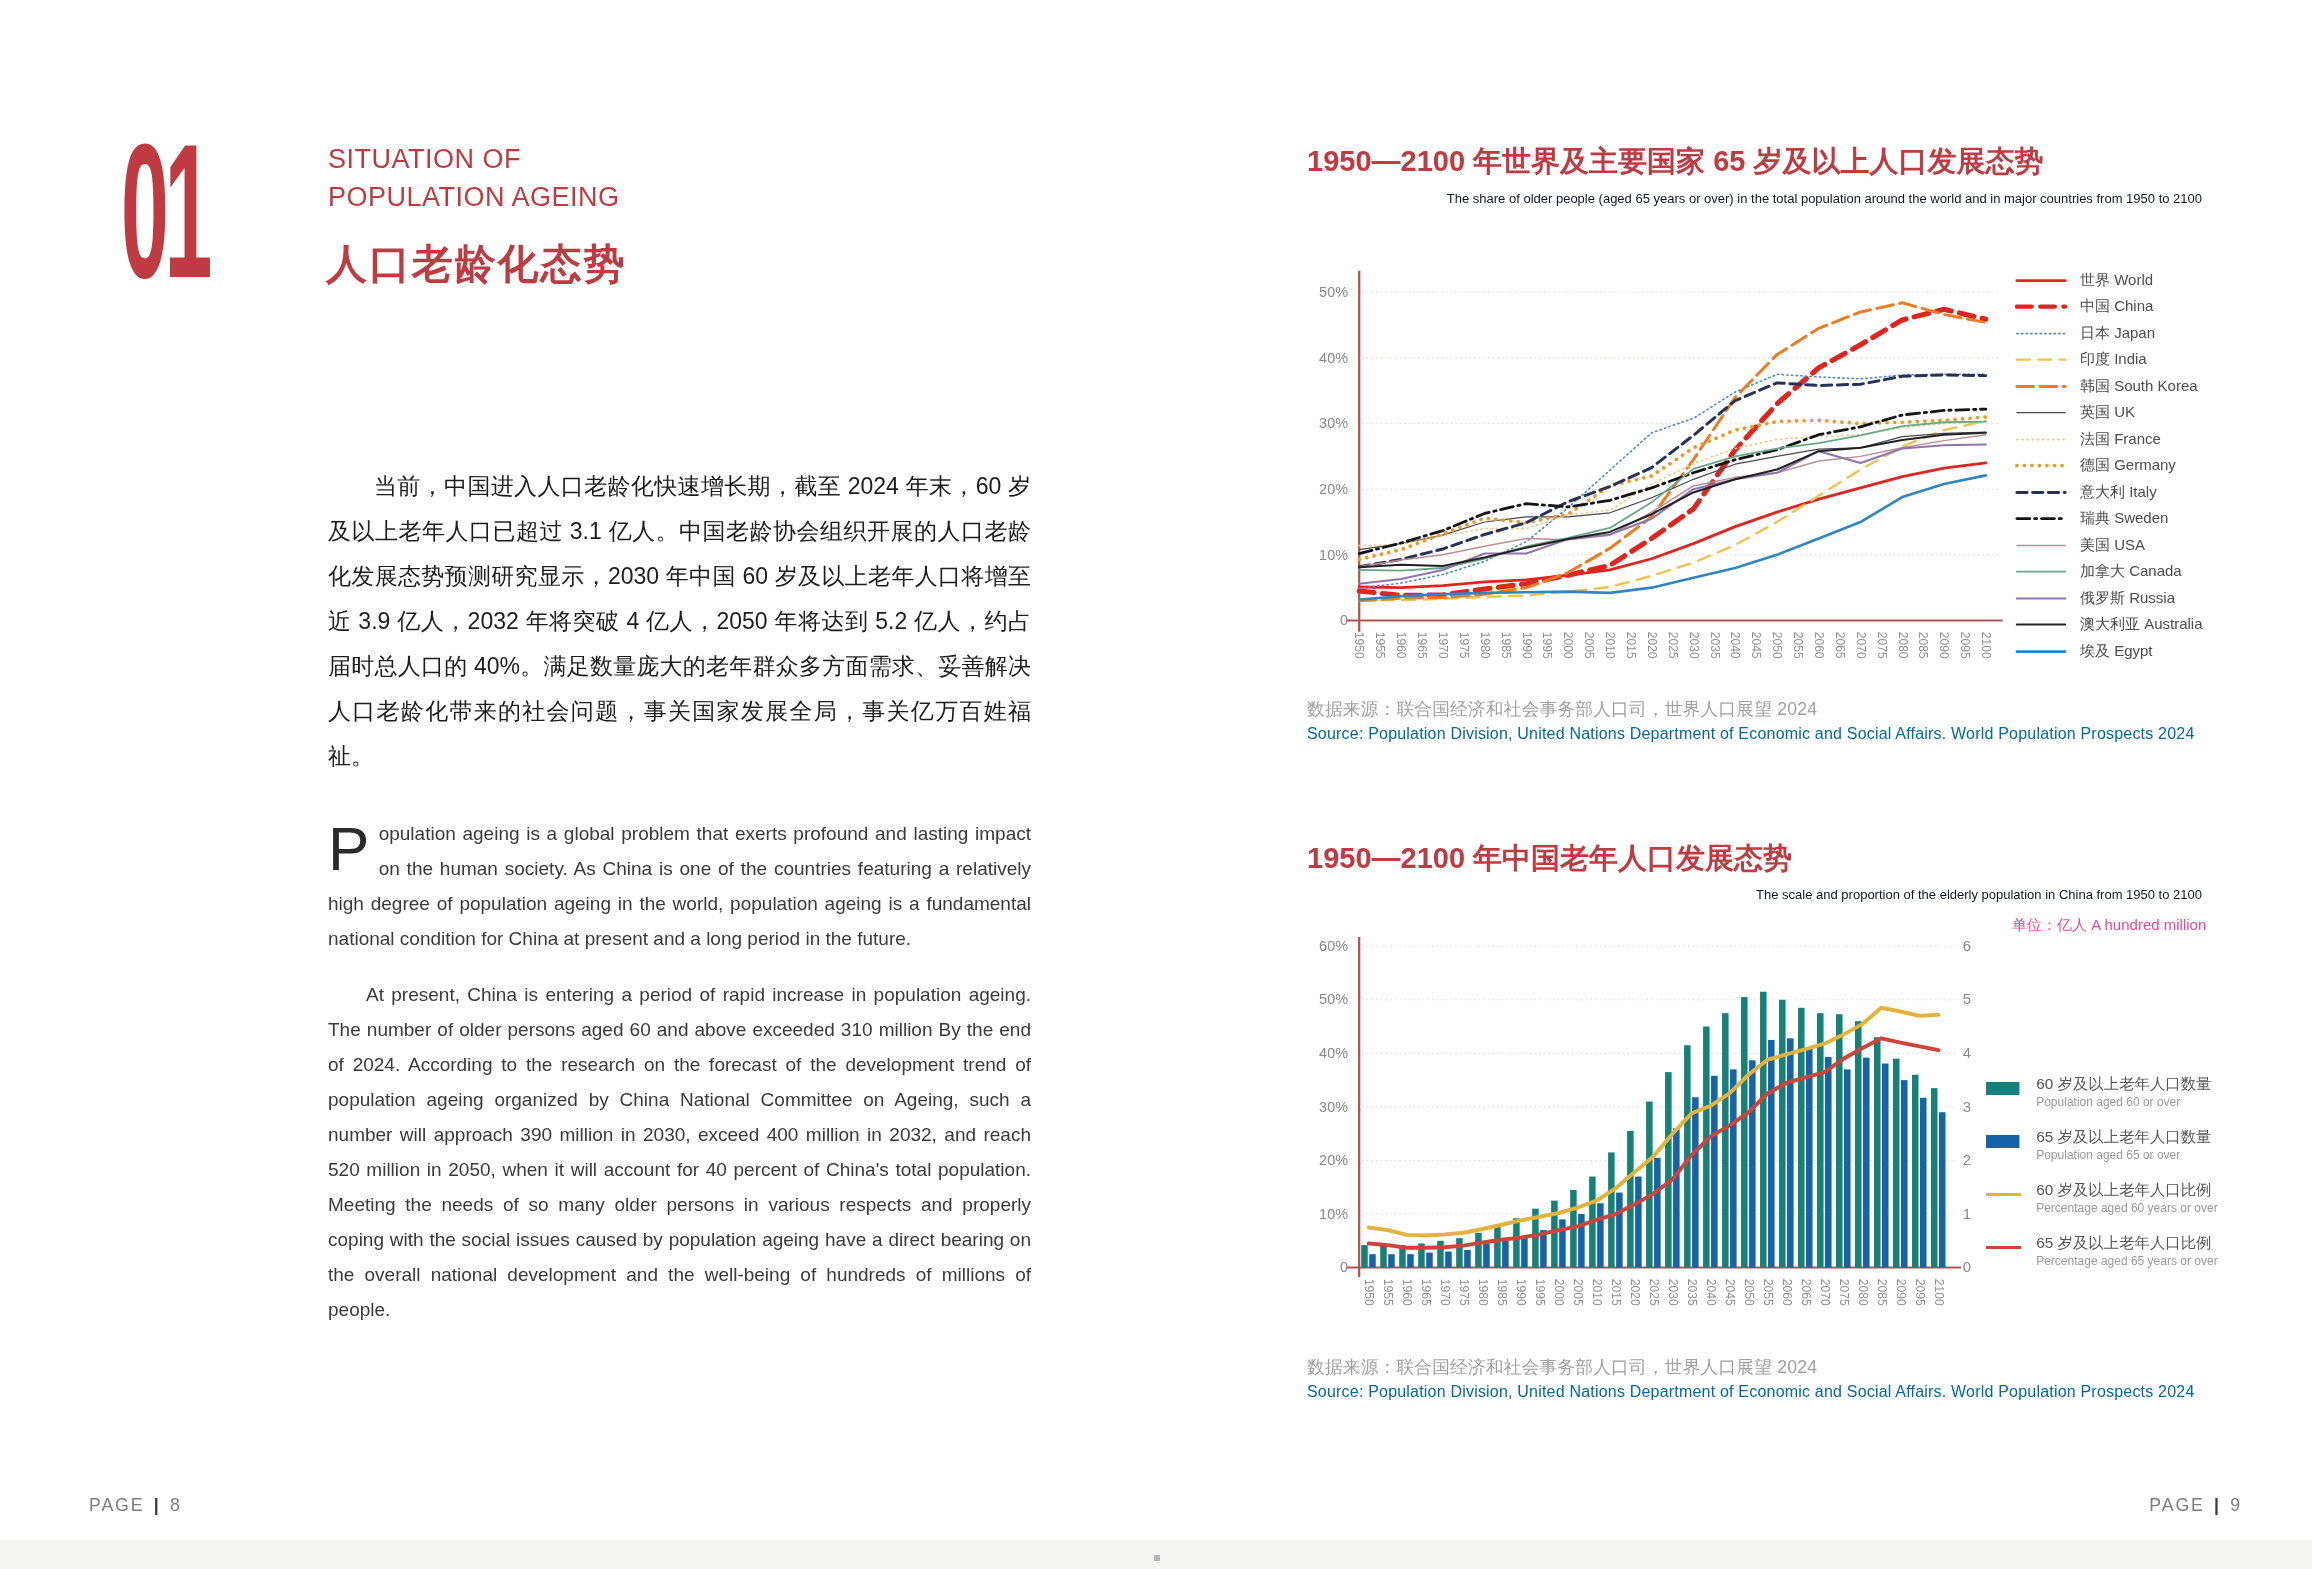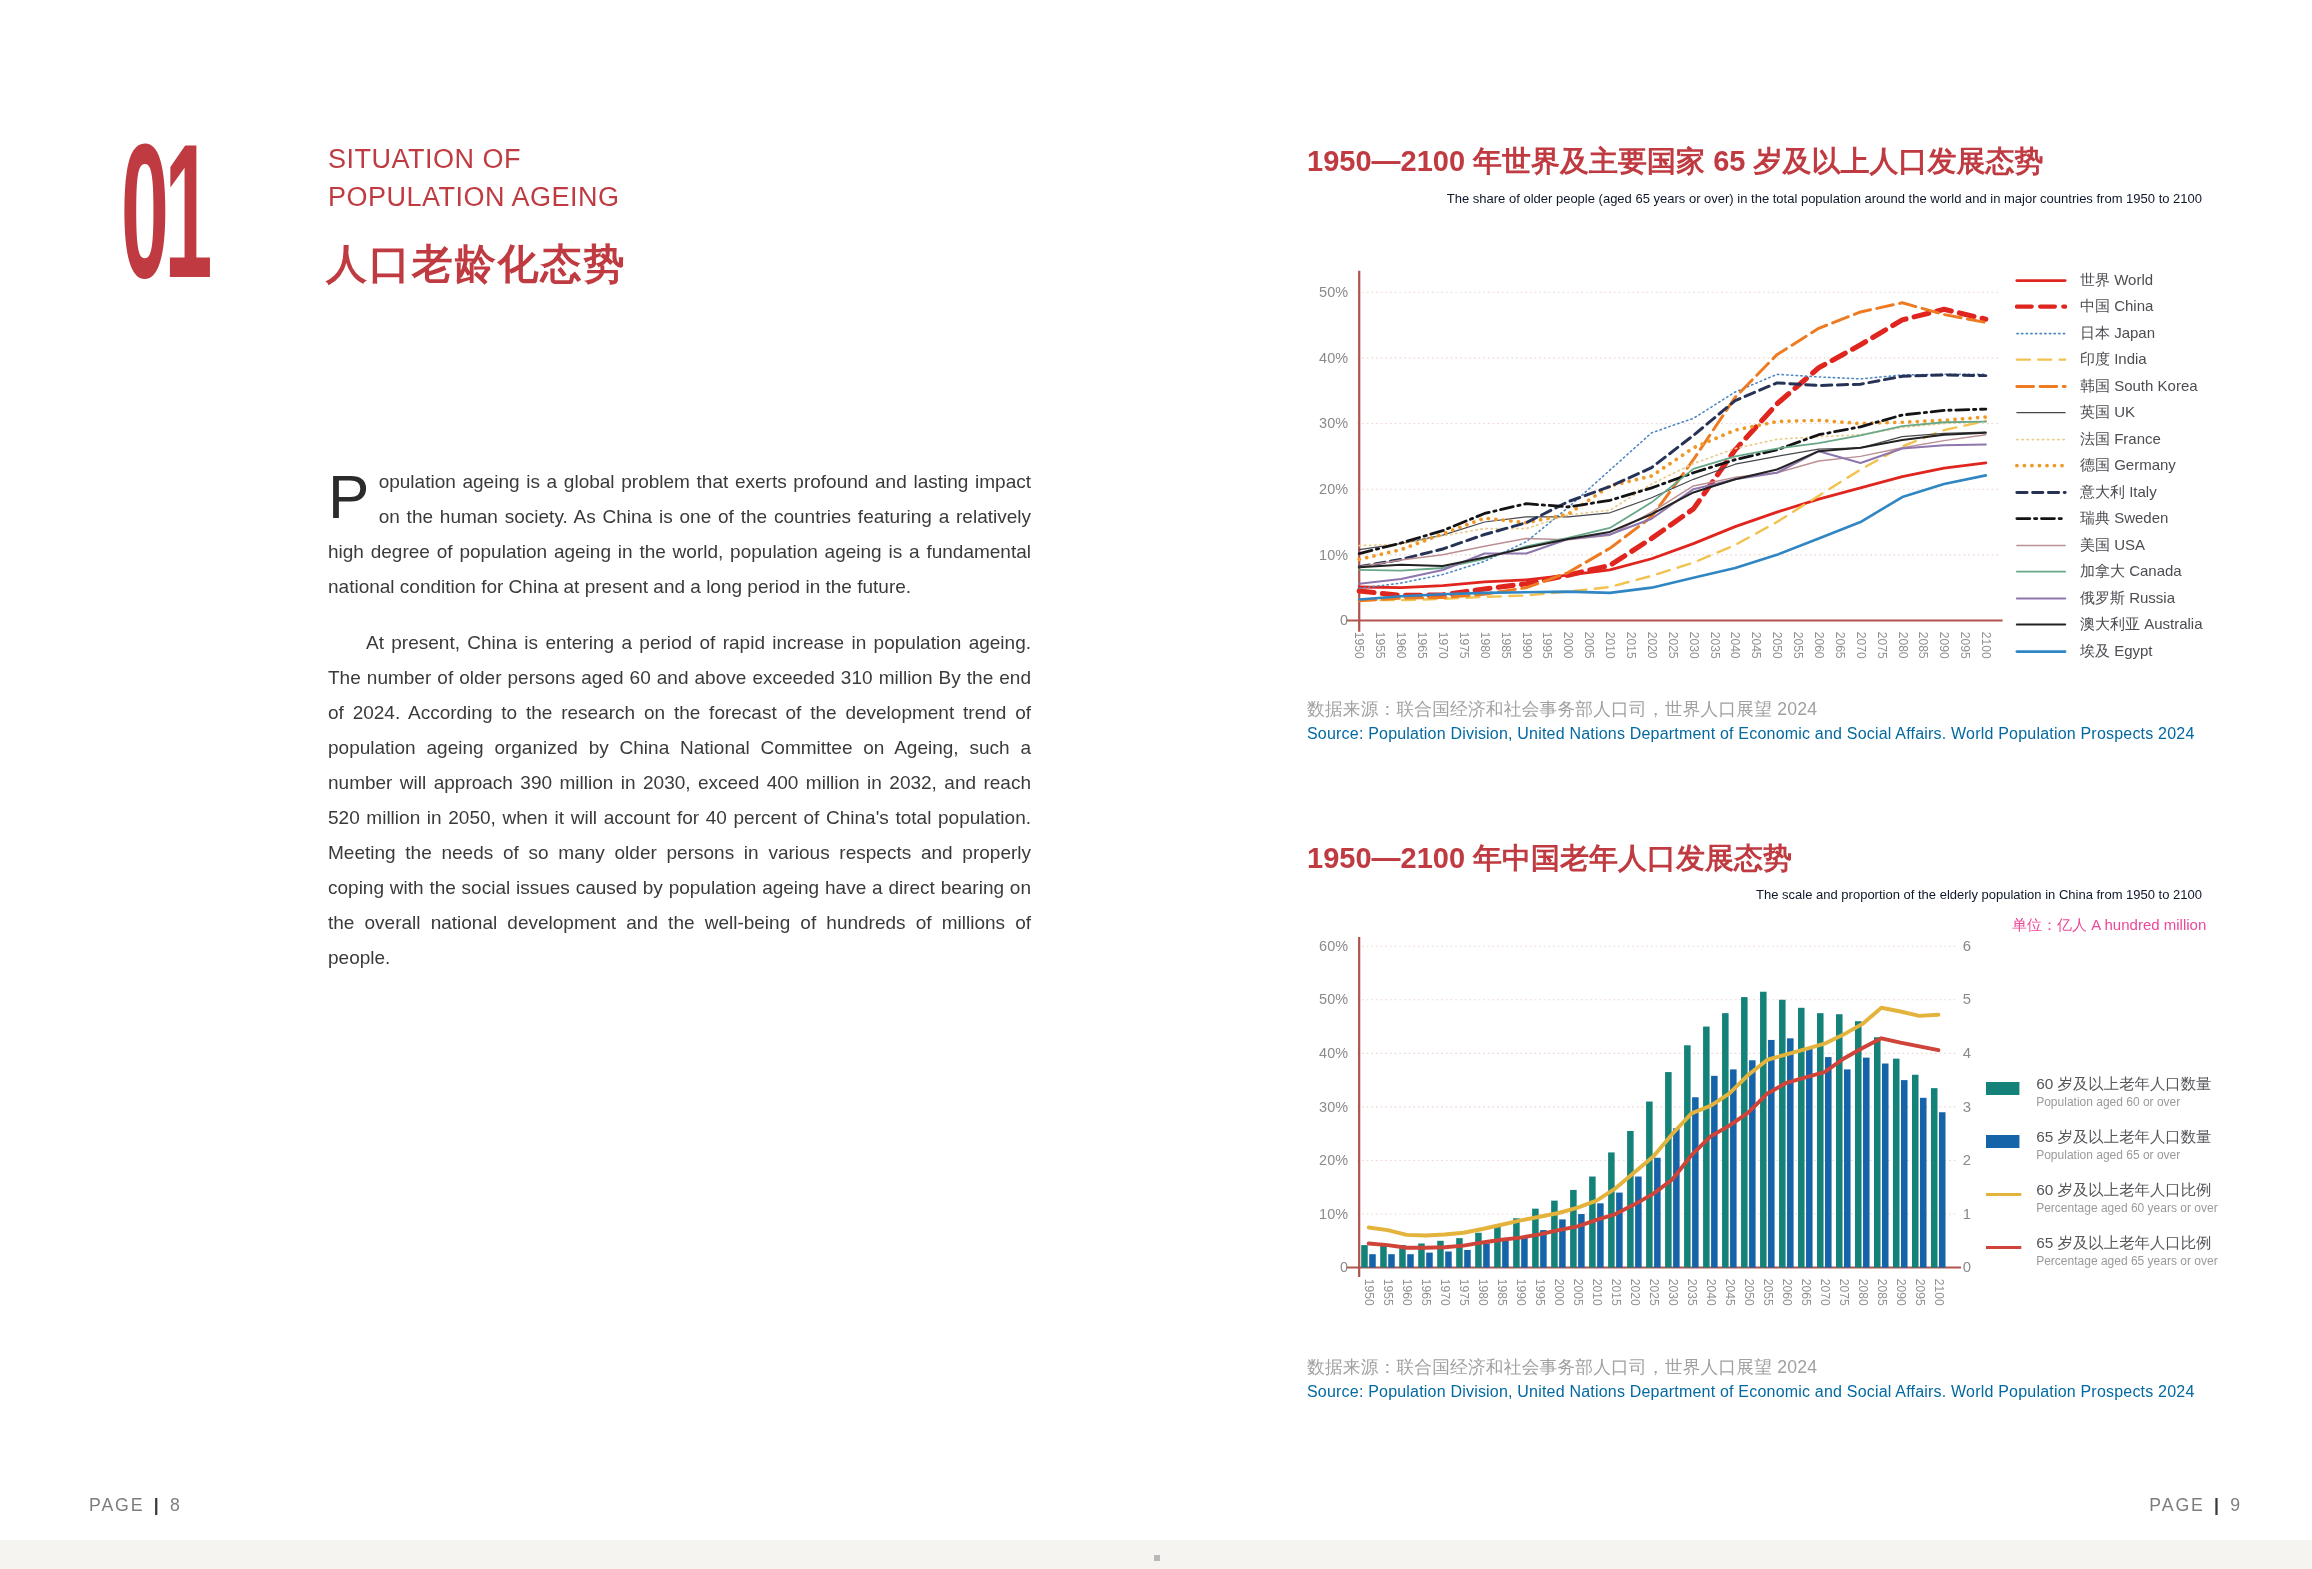--- a/index.html
+++ b/index.html
@@ -58,20 +58,21 @@
   <div class="abs chapter-num">01</div>
 
   <div class="abs title-en">
     <div>SITUATION OF</div>
     <div>POPULATION AGEING</div>
   </div>
 
   <h1 class="abs title-zh">人口老龄化态势</h1>
 
   <div class="abs body-text">
+    <p class="zh">当前，中国进入人口老龄化快速增长期，截至 2024 年末，60 岁及以上老年人口已超过 3.1 亿人。中国老龄协会组织开展的人口老龄化发展态势预测研究显示，2030 年中国 60 岁及以上老年人口将增至近 3.9 亿人，2032 年将突破 4 亿人，2050 年将达到 5.2 亿人，约占届时总人口的 40%。满足数量庞大的老年群众多方面需求、妥善解决人口老龄化带来的社会问题，事关国家发展全局，事关亿万百姓福祉。</p>
     <p class="en"><span class="dropcap">P</span><span>opulation ageing is a global problem that exerts profound and lasting impact on the human society. As China is one of the countries featuring a relatively high degree of population ageing in the world, population ageing is a fundamental national condition for China at present and a long period in the future.</span></p>
     <p class="en indent">At present, China is entering a period of rapid increase in population ageing. The number of older persons aged 60 and above exceeded 310 million By the end of 2024. According to the research on the forecast of the development trend of population ageing organized by China National Committee on Ageing, such a number will approach 390 million in 2030, exceed 400 million in 2032, and reach 520 million in 2050, when it will account for 40 percent of China's total population. Meeting the needs of so many older persons in various respects and properly coping with the social issues caused by population ageing have a direct bearing on the overall national development and the well-being of hundreds of millions of people.</p>
   </div>
 
   <div class="abs footer footer-left">
     <span>PAGE</span><span class="sep">|</span><span>8</span>
   </div>
 </section>
 
 <section>

